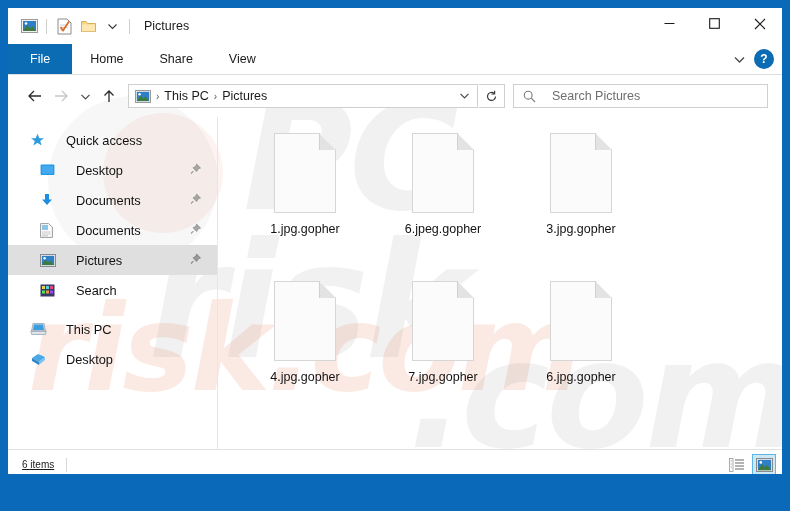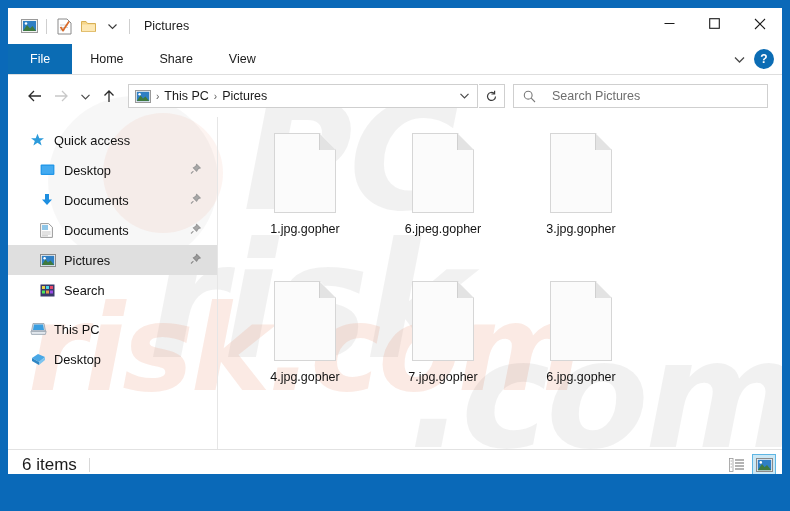--- a/index.html
+++ b/index.html
@@ -157,21 +157,21 @@
     position: relative; z-index: 2;
   }
   .nav-item {
     height: 30px; display: flex; align-items: center;
     padding-left: 22px; position: relative;
     font-size: 12.8px; color: #121212;
   }
   .nav-item.indent { padding-left: 32px; }
   .nav-item.selected { background: #dfdfdf; }
   .nav-ico { width: 22px; display: flex; align-items: center; }
-  .nav-label { margin-left: 2px; }
+  .nav-label { margin-left: 14px; }
   .pin {
     position: absolute; right: 16px; top: 50%;
     transform: translateY(-50%);
     color: #9a9a9a; font-size: 11px;
   }
   .nav-gap { height: 9px; }
 
   .filepane {
     flex: 1; position: relative; padding: 14px 0 0 18px;
     z-index: 2;
@@ -213,21 +213,21 @@
     white-space: nowrap;
   }
 
   
   .statusbar {
     position: relative; z-index: 3;
     height: 30px; border-top: 1px solid #e2e2e2;
     display: flex; align-items: center;
     padding: 0 6px 0 14px; background: #fff;
   }
-  .status-text { font-size: 17px; color: #1b1b1b; }
+  .status-text { font-size: 10px; color: #1b1b1b; text-decoration: underline; }
   .status-sep { width: 1px; height: 14px; background: #d8d8d8; margin-left: 12px; }
   .viewbtns { margin-left: auto; display: flex; align-items: center; gap: 3px; }
   .viewbtn {
     width: 24px; height: 22px;
     display: flex; align-items: center; justify-content: center;
   }
   .viewbtn.active {
     background: #cce8f5; border: 1px solid #5eb6e4;
   }
 </style>

